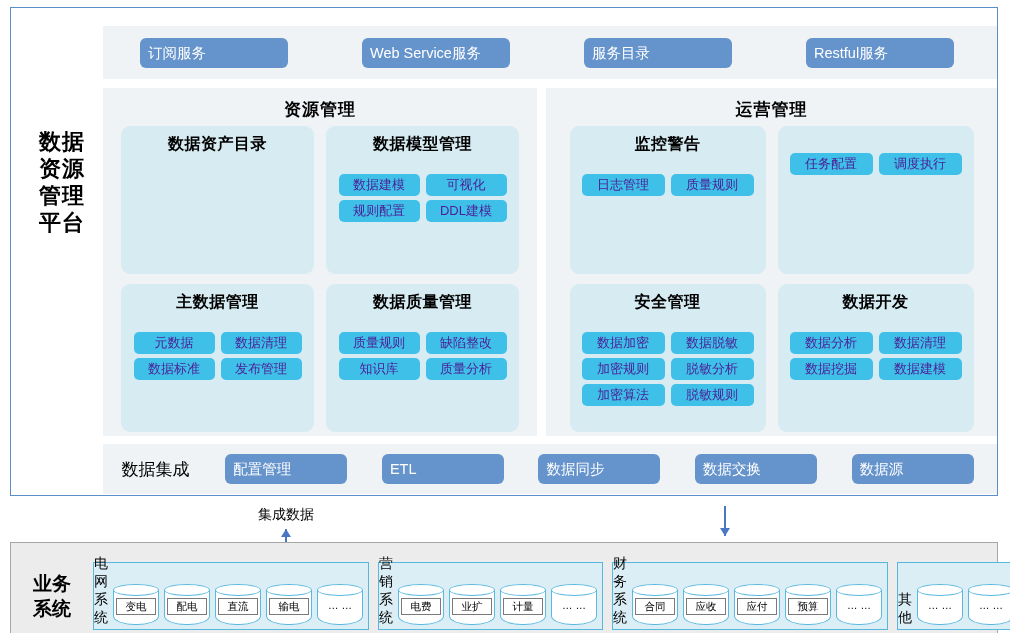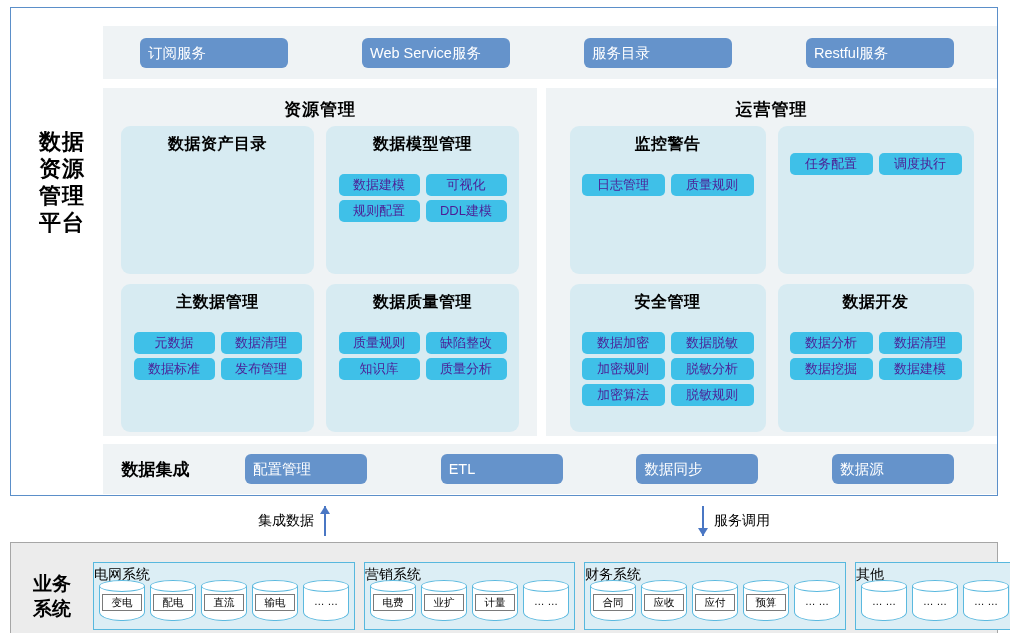--- a/index.html
+++ b/index.html
@@ -68,27 +68,27 @@
   .chip.w-half{width:81px;padding:0;}
   .chip.w-halfr{width:83px;padding:0;}
   
   .chips.offset-right{justify-content:flex-end;}
 
   
   .int-strip{
     position:absolute;left:92px;top:436px;width:894px;height:50px;
     background:#EFF3F5;display:flex;align-items:center;box-sizing:border-box;
   }
-  .int-title{width:105px;flex:0 0 105px;text-align:center;font-weight:bold;font-size:17px;}
+  .int-title{width:105px;flex:0 0 105px;text-align:center;font-weight:normal;font-size:17px;}
   .int-btns{flex:1;display:flex;align-items:center;justify-content:space-around;padding-right:6px;}
   .int-btns .btn-blue{min-width:122px;border-radius:6px;}
 
   
   .connectors{position:absolute;left:0;top:500px;width:1010px;height:40px;}
-  .conn{position:absolute;display:flex;align-items:center;gap:5px;font-size:14px;}
+  .conn{position:absolute;display:flex;align-items:center;gap:5px;font-size:14px;flex-direction:column;}
   .conn-left{left:258px;top:6px;}
   .conn-right{left:697px;top:6px;}
   .arrow-up,.arrow-down{width:12px;height:30px;position:relative;}
   .arrow-up::after,.arrow-down::after{
     content:"";position:absolute;left:5px;top:0;width:1.6px;height:30px;background:#4A77C4;
   }
   .arrow-up::before{
     content:"";position:absolute;left:1px;top:0;
     border-left:5px solid transparent;border-right:5px solid transparent;
     border-bottom:8px solid #4A77C4;
@@ -106,21 +106,21 @@
     display:flex;align-items:center;
   }
   .biz-label{
     width:82px;flex:0 0 82px;text-align:center;font-weight:bold;font-size:19px;
     line-height:25px;
   }
   .biz-label span{display:block;}
   .biz-groups{flex:1;display:flex;gap:9px;padding-right:9px;height:68px;}
   .biz-group{
     background:#DCEEF5;border:1px solid #57B8DE;box-sizing:border-box;
-    display:flex;flex-direction:column;align-items:flex-start;padding-top:3px;
+    display:flex;flex-direction:row;align-items:flex-end;padding-top:3px;
   }
   .biz-group-title{font-size:14px;margin-bottom:2px;}
   .cyl-row{display:flex;gap:5px;align-items:flex-end;padding:0 5px 4px;}
   .cyl{
     width:44px;height:34px;position:relative;
     border:1px solid #5BB9DF;border-top:none;border-radius:0 0 22px 22px/0 0 9px 9px;
     background:#fff;
   }
   .cyl::before{
     content:"";position:absolute;left:-1px;top:-6px;width:44px;height:10px;
@@ -242,20 +242,21 @@
       </div>
     </div>
   </div>
 
   <div class="int-strip">
     <div class="int-title">数据集成</div>
     <div class="int-btns">
       <div class="btn-blue">配置管理</div>
       <div class="btn-blue">ETL</div>
       <div class="btn-blue">数据同步</div>
+      <div class="btn-blue">数据交换</div>
       <div class="btn-blue">数据源</div>
     </div>
   </div>
 </div>
 
 <div class="connectors">
   <div class="conn conn-left">
     <span>集成数据</span>
     <span class="arrow-up"></span>
   </div>

